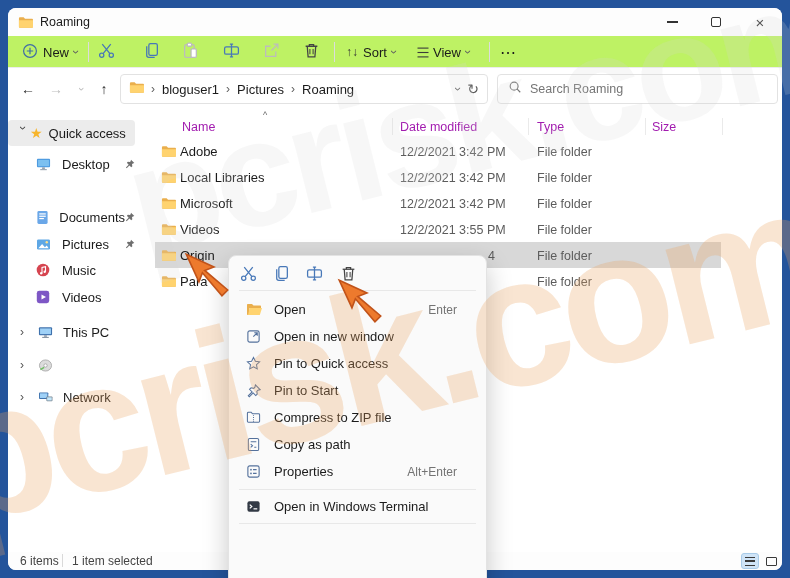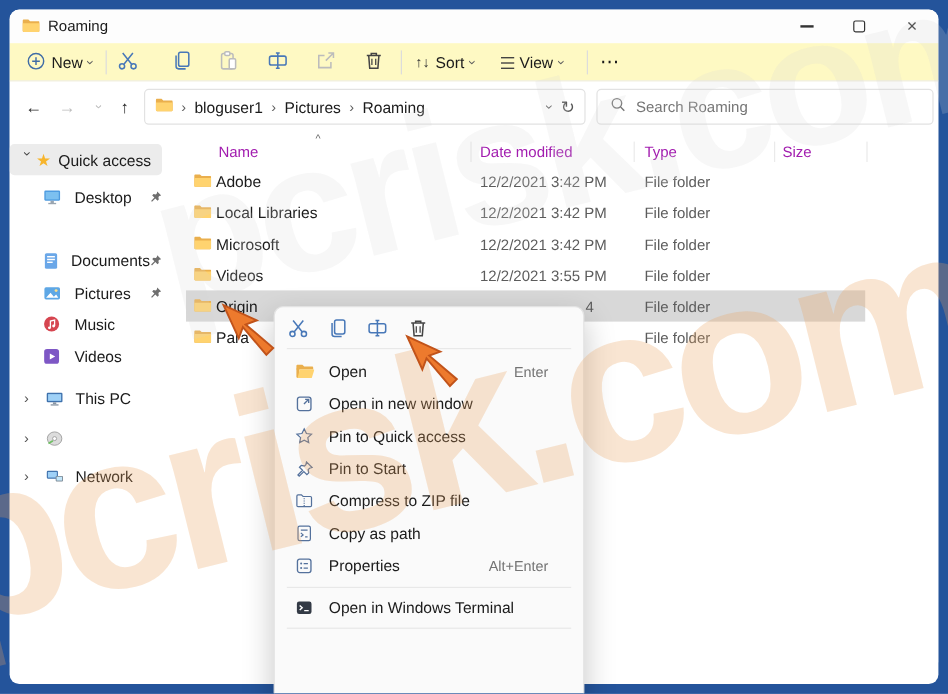--- a/index.html
+++ b/index.html
@@ -13,21 +13,21 @@
   .titlebar { position:absolute; left:0; top:0; width:100%; height:28px; background:#fdfdfd; }
   .titlebar .ticon { position:absolute; left:10px; top:7px; }
   .titlebar .ttext { position:absolute; left:32px; top:7px; font-size:12.5px; color:#1b1b1b; }
   .wcontrols { position:absolute; right:0; top:0; height:28px; display:flex; }
   .wbtn { width:44px; height:28px; display:flex; align-items:center; justify-content:center; color:#333; }
   .wbtn .bar { width:11px; height:1.4px; background:#333; }
   .wbtn .sq  { width:10px; height:10px; border:1.2px solid #333; border-radius:2px; }
   .wbtn.close { font-size:15px; }
 
   
-  .toolbar { position:absolute; left:0; top:28px; width:100%; height:32px; background:#fef9c3;
+  .toolbar { position:absolute; left:0; top:28px; width:100%; height:32px; background:#bef264;
              border-bottom:1px solid #ececec; }
   .tb { position:absolute; top:0; height:32px; display:flex; align-items:center; gap:5px;
         color:#1b1b1b; font-size:13px; }
   .tsep { position:absolute; top:6px; width:1px; height:20px; background:#dcdcdc; }
   .chev { display:inline-block; color:#5f5f5f; font-size:12px; }
   .rot90 { transform:rotate(90deg); display:inline-block; }
 
   
   .addrrow { position:absolute; left:0; top:60px; width:100%; height:42px; background:#ffffff; }
   .navbtn { position:absolute; top:10px; width:24px; height:22px; display:flex; align-items:center;
@@ -397,20 +397,31 @@
       <div class="frow" style="top:158px">
         <span class="fic"><svg width="15" height="13" viewBox="0 0 16 13">
               <path d="M1 2c0-.6.4-1 1-1h4l1.5 1.5H15c.6 0 1 .4 1 1V11c0 .6-.4 1-1 1H2c-.6 0-1-.4-1-1z" fill="#eaaf4d"></path>
               <path d="M1 4.2h15V11c0 .6-.4 1-1 1H2c-.6 0-1-.4-1-1z" fill="#ffd36f"></path>
             </svg></span>
         <span class="fname">Para</span>
         <span class="ftype">File folder</span>
       </div>
     </div>
 
+    <div class="statusbar">
+      <span class="c1">6 items</span>
+      <span class="sdiv"></span>
+      <span class="c2">1 item selected</span>
+      <div class="vtoggle active" style="left:733px">
+          <span class="lines3"></span>
+        </div>
+      <div class="vtoggle" style="left:754px">
+          <span class="sqout"></span>
+        </div>
+    </div>
   </div>
 
   <div class="cmenu">
     <div class="mtb">
       <div class="mtbi" style="left:7px">
           <svg width="17" height="17" viewBox="0 0 16 16">
             <circle cx="3.5" cy="12.5" r="2" fill="none" stroke="#4878b8" stroke-width="1.2"></circle>
             <circle cx="12.5" cy="12.5" r="2" fill="none" stroke="#4878b8" stroke-width="1.2"></circle>
             <path d="M4.8 11L12 2M11.2 11L4 2" stroke="#4878b8" stroke-width="1.2" fill="none"></path>
           </svg>

